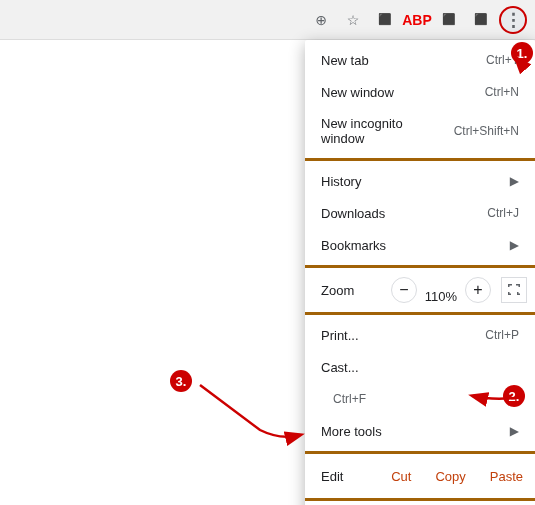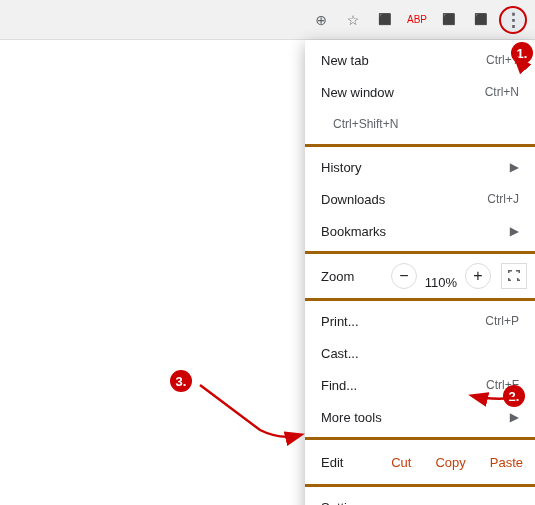--- a/index.html
+++ b/index.html
@@ -169,40 +169,41 @@
       overflow: visible;
     }
   </style>
 </head>
 <body>
 
 <div class="chrome-toolbar">
   <div class="toolbar-icon">⊕</div>
   <div class="toolbar-icon">☆</div>
   <div class="toolbar-icon" style="font-size:11px;font-weight:bold;">⬛</div>
-  <div class="toolbar-icon" style="font-size:10px;font-weight:normal;color:#e00;">ABP</div>
+  <div class="toolbar-icon" style="font-size:14px;font-weight:bold;color:#e00;">ABP</div>
   <div class="toolbar-icon" style="font-size:11px;">⬛</div>
   <div class="toolbar-icon" style="font-size:11px;">⬛</div>
   <div class="toolbar-icon active" style="font-size:18px;font-weight:bold;letter-spacing:-1px;">⋮</div>
 </div>
 
 <div class="main-content">
 
   <div class="chrome-menu">
 
     <div class="menu-section">
       <div class="menu-item">
         <span class="menu-item-label">New tab</span>
         <span class="menu-item-shortcut">Ctrl+T</span>
       </div>
       <div class="menu-item">
         <span class="menu-item-label">New window</span>
         <span class="menu-item-shortcut">Ctrl+N</span>
       </div>
       <div class="menu-item">
+        <span class="menu-item-label">New incognito window</span>
         <span class="menu-item-shortcut">Ctrl+Shift+N</span>
       </div>
     </div>
 
     <div class="menu-section">
       <div class="menu-item">
         <span class="menu-item-label">History</span>
         <span class="menu-item-arrow">▶</span>
       </div>
       <div class="menu-item">
@@ -233,21 +234,20 @@
 
     <div class="menu-section">
       <div class="menu-item">
         <span class="menu-item-label">Print...</span>
         <span class="menu-item-shortcut">Ctrl+P</span>
       </div>
       <div class="menu-item">
         <span class="menu-item-label">Cast...</span>
       </div>
       <div class="menu-item">
-        <span class="menu-item-label">Find...</span>
         <span class="menu-item-shortcut">Ctrl+F</span>
       </div>
       <div class="menu-item">
         <span class="menu-item-label">More tools</span>
         <span class="menu-item-arrow">▶</span>
       </div>
     </div>
 
     <div class="menu-section">
       <div class="edit-row">

